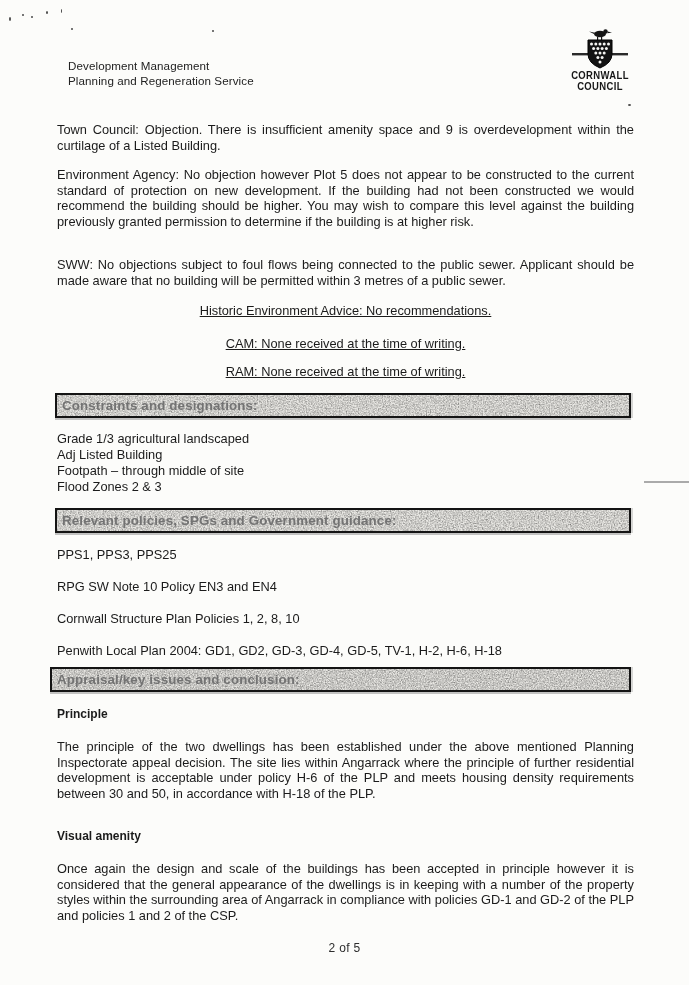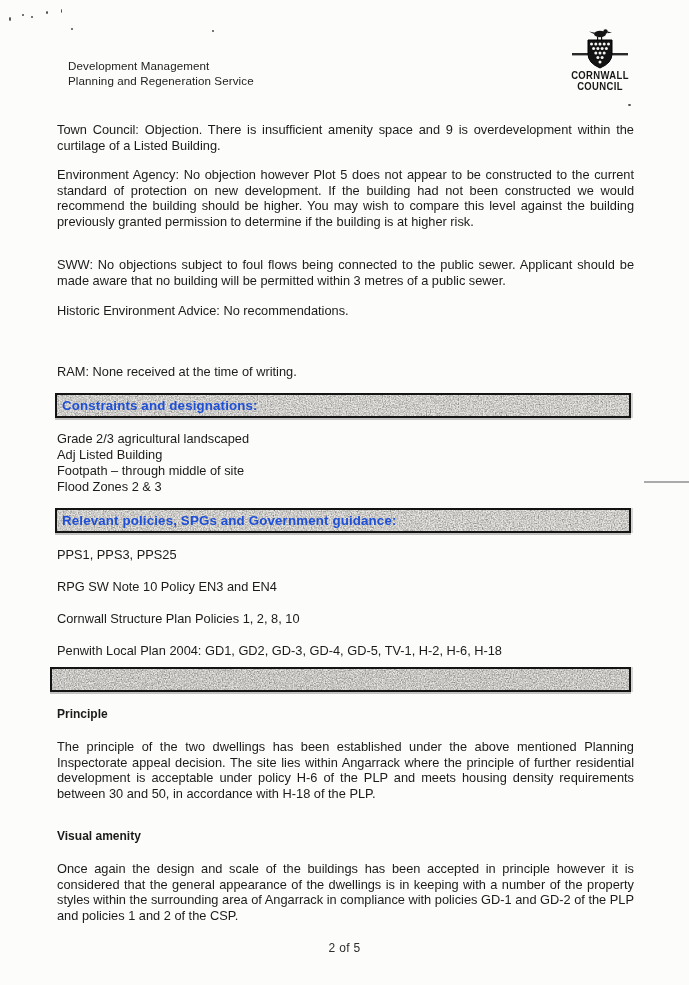--- a/index.html
+++ b/index.html
@@ -8,29 +8,29 @@
     background:#fcfcfa;color:#1b1b1b;
     font-family:"Liberation Sans",sans-serif;overflow:hidden;
   }
   
   .dept{position:absolute;left:68px;top:58px;font-size:11.6px;line-height:15px;letter-spacing:.1px;color:#222;}
   .logo{position:absolute;left:556px;top:27px;width:88px;text-align:center;}
   .logo .crest{display:block;margin:0 auto;}
   .logo-name{font-size:10.3px;font-weight:700;line-height:10.5px;letter-spacing:.4px;color:#171717;transform:scaleX(.92);}
   
   .para{position:absolute;left:57px;width:577px;font-size:12.8px;line-height:15.7px;text-align:justify;}
-  .single{text-align:left;}
+  .single{text-align:center;text-decoration:underline;}
   
   .bar{
     position:absolute;left:55px;width:572px;height:21px;
     border:2px solid #141414;background:#e8e7e3;
     box-shadow:0 2px 0 rgba(125,125,125,.45),2px 0 0 rgba(125,125,125,.3);
   }
   .bar .noise{position:absolute;left:0;top:0;width:100%;height:100%;opacity:.5;pointer-events:none;}
-  .bar .label{position:relative;display:block;font-weight:700;font-size:13.3px;line-height:21px;padding-left:5px;letter-spacing:.15px;color:#1d4ed8;}
+  .bar .label{position:relative;display:block;font-weight:700;font-size:13.3px;line-height:21px;padding-left:5px;letter-spacing:.15px;color:#737373;}
   .bar3{left:50px;width:577px;}
   
   .list{position:absolute;left:57px;top:431px;font-size:12.8px;line-height:16px;}
   
   .policy{position:absolute;left:57px;font-size:12.8px;}
   
   .subhead{position:absolute;left:57px;font-size:12px;font-weight:700;}
   
   .footer{position:absolute;left:0;right:0;top:941px;text-align:center;font-size:12px;color:#2d2d2d;letter-spacing:.3px;}
   
@@ -90,35 +90,36 @@
       </g>
     </svg>
     <div class="logo-name">CORNWALL</div>
     <div class="logo-name">COUNCIL</div>
   </div>
 
   <div class="para" style="top:122px;">Town Council: Objection.  There is insufficient amenity space and 9 is overdevelopment within the curtilage of a Listed Building.</div>
   <div class="para" style="top:167px;">Environment Agency:  No objection however Plot 5 does not appear to be constructed to the current standard of protection on new development.  If the building had not been constructed we would recommend the building should be higher.  You may wish to compare this level against the building previously granted permission to determine if the building is at higher risk.</div>
   <div class="para" style="top:257px;">SWW: No objections subject to foul flows being connected to the public sewer.  Applicant should be made aware that no building will be permitted within 3 metres of a public sewer.</div>
   <div class="para single" style="top:303px;">Historic Environment Advice:  No recommendations.</div>
+  <div class="para single" style="top:336px;">CAM:  None received at the time of writing.</div>
   <div class="para single" style="top:364px;">RAM: None received at the time of writing.</div>
 
   <div class="bar" style="top:393px;">
     <svg class="noise">
       <filter id="sp1" x="0" y="0" width="100%" height="100%">
         <feTurbulence type="fractalNoise" baseFrequency="0.75" numOctaves="3" seed="11"></feTurbulence>
         <feColorMatrix type="matrix" values="0 0 0 0 0  0 0 0 0 0  0 0 0 0 0  0.8 0.8 0.8 0 -0.95"></feColorMatrix>
       </filter>
       <rect width="100%" height="100%" filter="url(#sp1)"></rect>
     </svg>
     <span class="label">Constraints and designations:</span>
   </div>
 
   <div class="list">
-    <div>Grade 2/3 agricultural landscaped</div>
+    <div>Grade 1/3 agricultural landscaped</div>
     <div>Adj Listed Building</div>
     <div>Footpath – through middle of site</div>
     <div>Flood Zones 2 &amp; 3</div>
   </div>
 
   <div class="edge-line"></div>
 
   <div class="bar" style="top:508px;">
     <svg class="noise">
       <filter id="sp2" x="0" y="0" width="100%" height="100%">
@@ -136,20 +137,21 @@
   <div class="policy" style="top:643px;">Penwith Local Plan 2004:  GD1, GD2, GD-3, GD-4, GD-5, TV-1, H-2, H-6, H-18</div>
 
   <div class="bar bar3" style="top:667px;">
     <svg class="noise">
       <filter id="sp3" x="0" y="0" width="100%" height="100%">
         <feTurbulence type="fractalNoise" baseFrequency="0.75" numOctaves="3" seed="37"></feTurbulence>
         <feColorMatrix type="matrix" values="0 0 0 0 0  0 0 0 0 0  0 0 0 0 0  0.8 0.8 0.8 0 -0.9"></feColorMatrix>
       </filter>
       <rect width="100%" height="100%" filter="url(#sp3)"></rect>
     </svg>
+    <span class="label">Appraisal/key issues and conclusion:</span>
   </div>
 
   <div class="subhead" style="top:707px;">Principle</div>
   <div class="para" style="top:739px;">The principle of the two dwellings has been established under the above mentioned Planning Inspectorate appeal decision.  The site lies within Angarrack where the principle of further residential development is acceptable under policy H-6 of the PLP and meets housing density requirements between 30 and 50, in accordance with H-18 of the PLP.</div>
 
   <div class="subhead" style="top:829px;">Visual amenity</div>
   <div class="para" style="top:861px;">Once again the design and scale of the buildings has been accepted in principle however it is considered that the general appearance of the dwellings is in keeping with a number of the property styles within the surrounding area of Angarrack in compliance with policies GD-1 and GD-2 of the PLP and policies 1 and 2 of the CSP.</div>
 
   <div class="footer">2 of 5</div>
 

